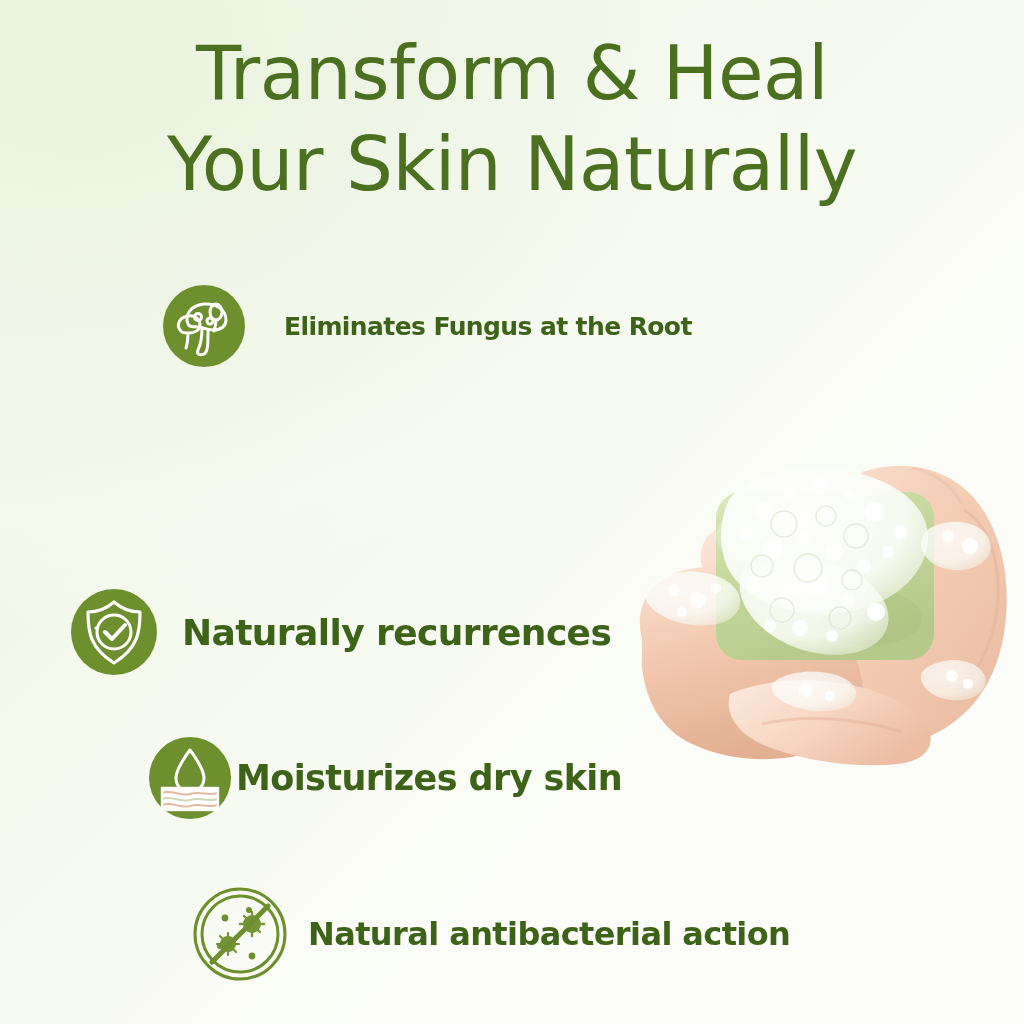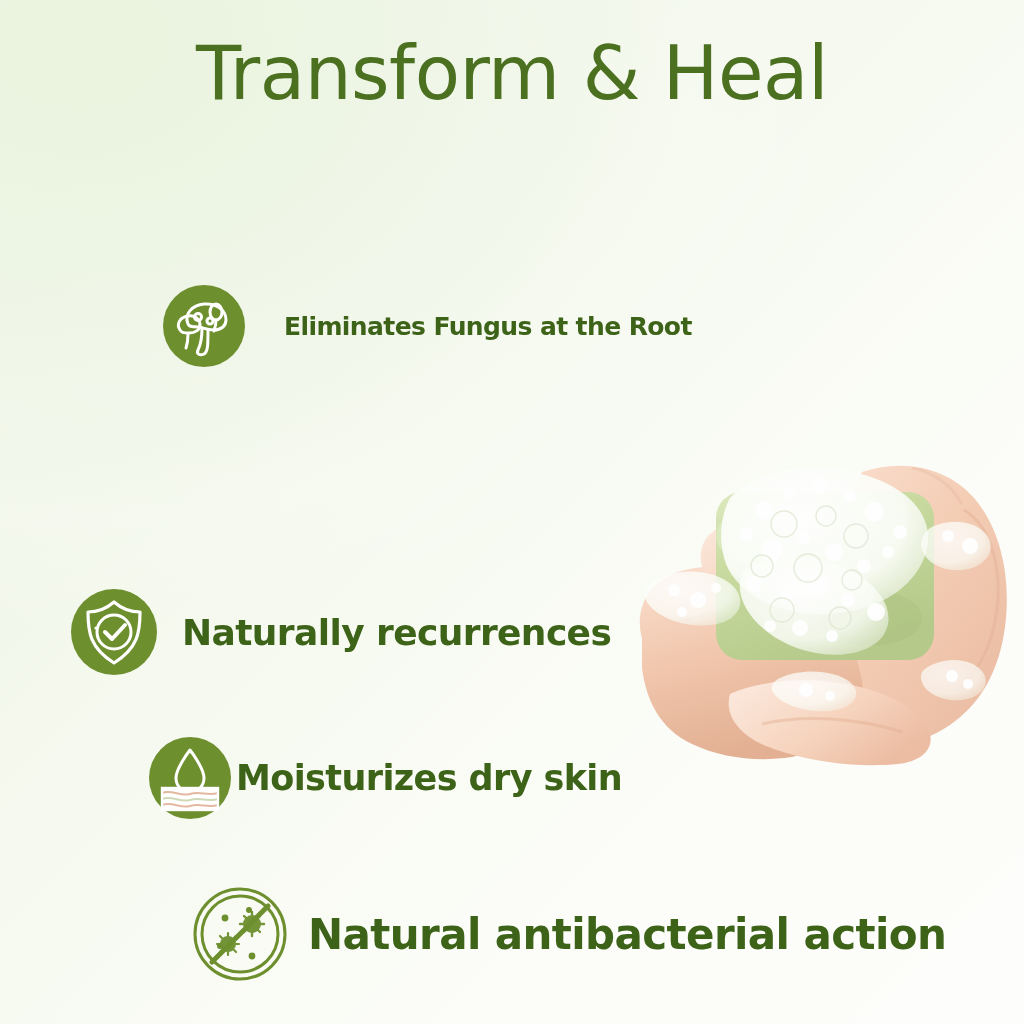--- a/index.html
+++ b/index.html
@@ -64,41 +64,42 @@
   .f1 { left: 158px; top: 280px; }
   .f2 { left: 106px; top: 432px; }
   .f3 { left: 66px;  top: 584px; }
   .f4 { left: 144px; top: 732px; }
   .f5 { left: 190px; top: 884px; }
 
   .f1 .label { margin-left: 34px; font-size: 25px; }
   .f2 .label { margin-left: 19px; font-size: 35px; }
   .f3 .label { margin-left: 20px; font-size: 36px; }
   .f4 .label { font-size: 35px; }
-  .f5 .label { margin-left: 18px; font-size: 42px; }
+  .f5 .label { margin-left: 18px; font-size: 32px; }
 
   .icon-svg { display: block; }
 
   
   #photo {
     position: absolute;
     left: 612px;
     top: 432px;
     width: 412px;
     height: 348px;
   }
   #photo svg { display: block; }
 </style>
 </head>
 <body>
 
 <div id="poster">
 
   <div class="headline">
     <span class="ln">Transform  &amp; Heal</span>
+    <span class="ln">Your Skin Naturally</span>
   </div>
 
   <div id="photo">
     <svg width="412" height="348" viewBox="0 0 412 348" xmlns="http://www.w3.org/2000/svg">
       <defs>
         <linearGradient id="skinA" x1="0" y1="0" x2="1" y2="1">
           <stop offset="0%" stop-color="#fbe3d4"></stop>
           <stop offset="45%" stop-color="#f4cdb5"></stop>
           <stop offset="100%" stop-color="#e8b99f"></stop>
         </linearGradient>

